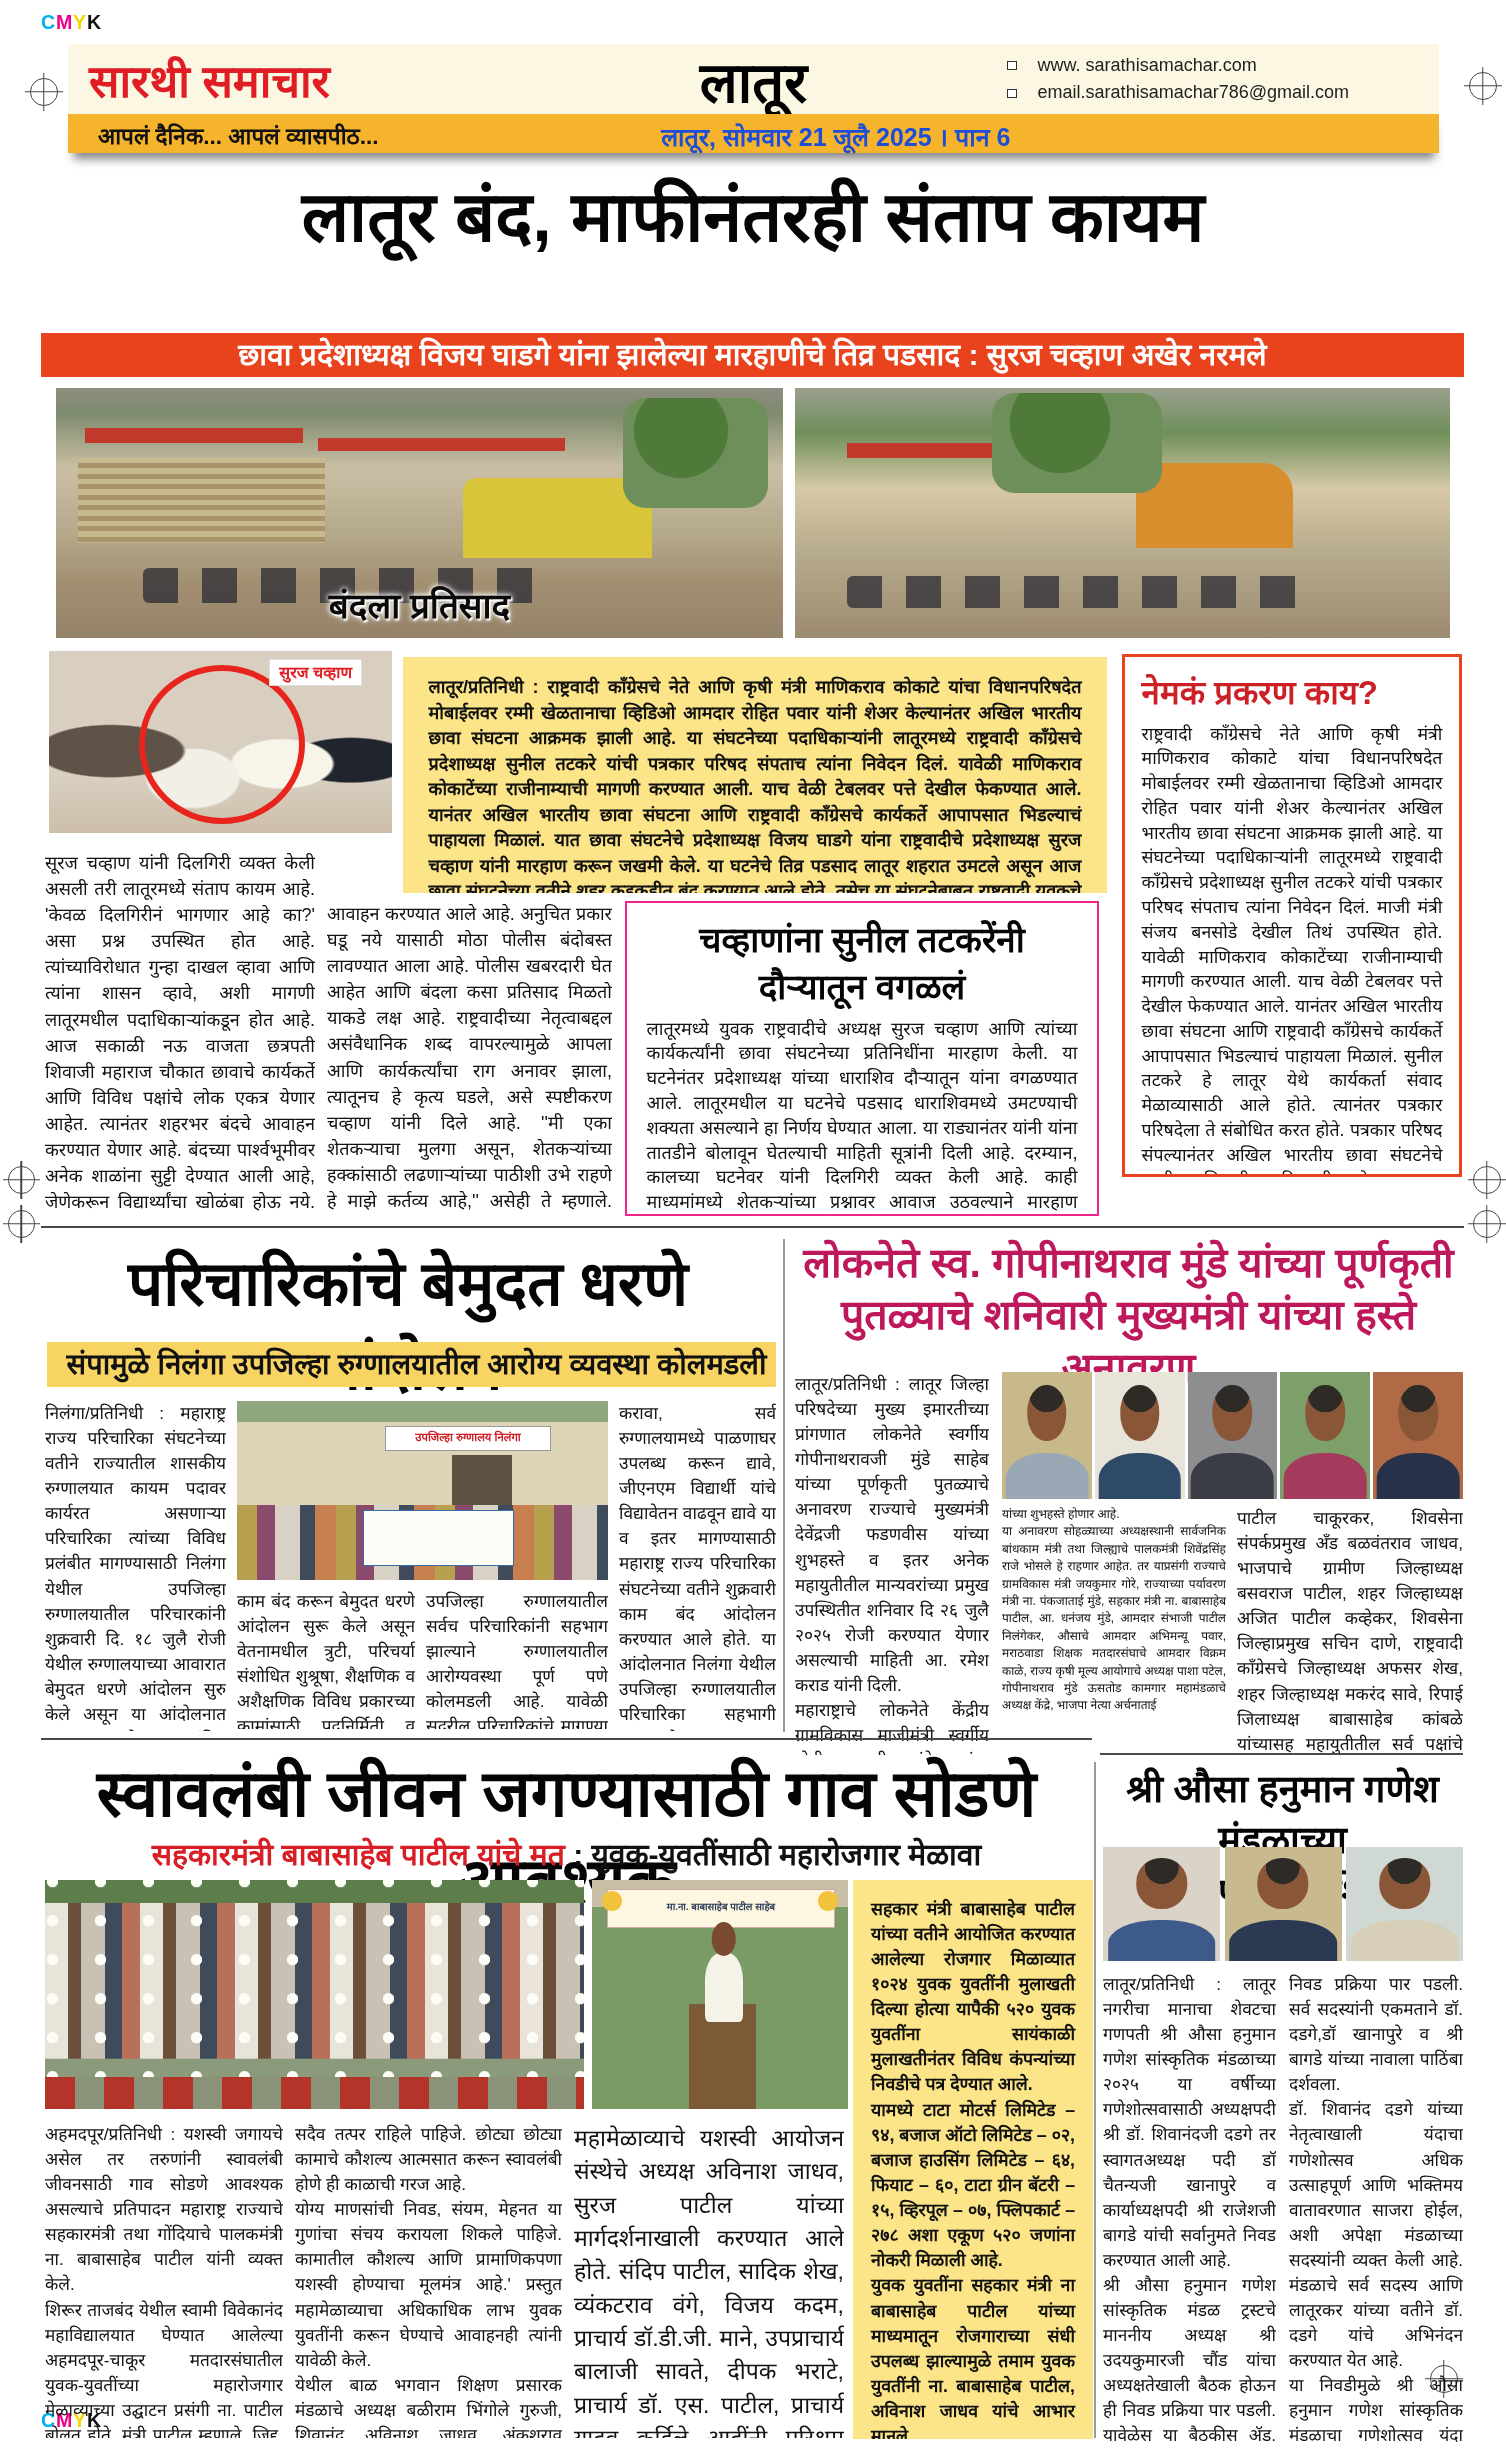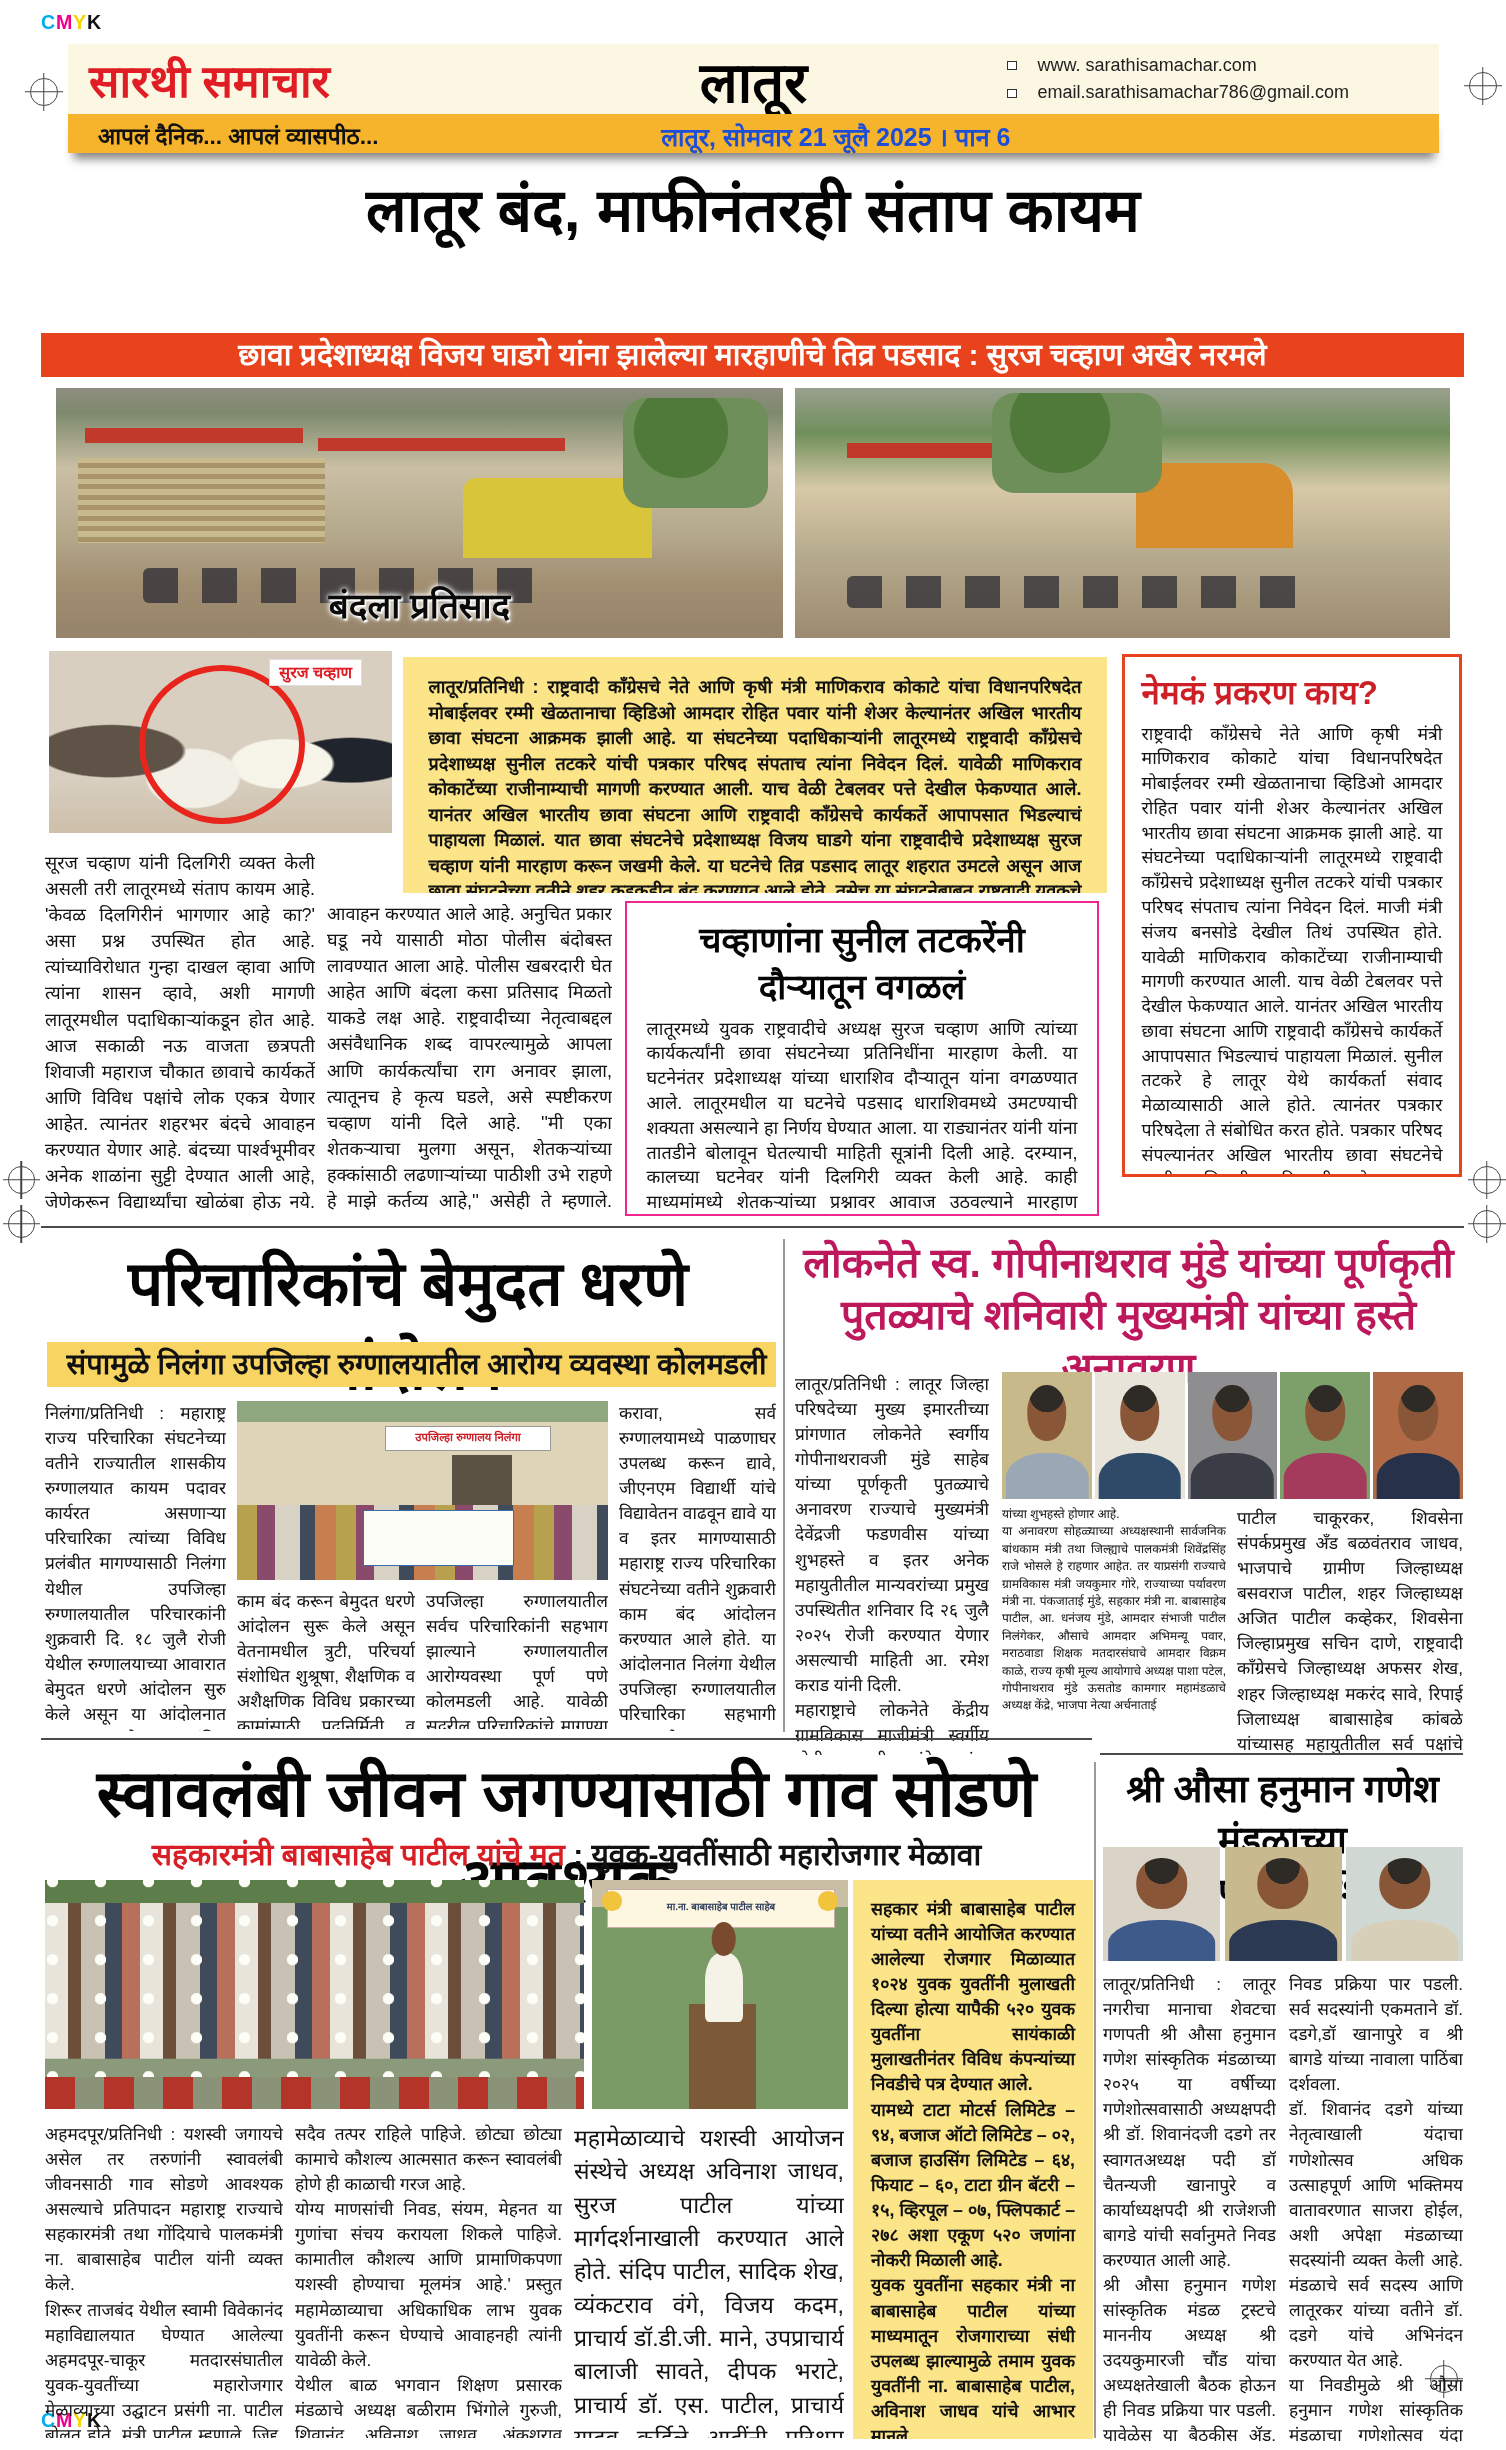--- a/index.html
+++ b/index.html
@@ -18,21 +18,21 @@
   .paper-name{font-size:45px;font-weight:800;color:#e01d25;padding-left:21px;white-space:nowrap;}
   .edition{font-size:56px;font-weight:800;color:#000;position:absolute;left:50%;transform:translateX(-50%);}
   .contacts{position:absolute;right:90px;top:7.5px;font-size:18px;color:#222;line-height:1.55;}
   .contacts .row{display:flex;align-items:center;gap:21px;}
   .sq{display:inline-block;width:7.5px;height:7.5px;border:1.5px solid #333;background:#fff;}
   .amberbar{left:68px;top:114px;width:1371px;height:39px;background:#f6b42c;
             box-shadow:0 10.5px 9px -4.5px rgba(50,50,50,.6);}
   .tagline{position:absolute;left:30px;top:6px;font-size:22.6px;font-weight:700;color:#111;}
   .dateline{position:absolute;left:56%;top:4.5px;transform:translateX(-50%);font-size:25px;font-weight:800;color:#1d4ed8;white-space:nowrap;}
   
-  .main-headline{left:30px;top:167px;width:1446px;text-align:center;font-size:60px;font-weight:800;line-height:1.45;color:#050505;}
+  .main-headline{left:30px;top:167px;width:1446px;text-align:center;font-size:70px;font-weight:800;line-height:1.45;color:#050505;}
   .subhead-band{left:41px;top:333px;width:1423px;height:44px;background:#e8431d;color:#fff;
                 font-size:30px;font-weight:700;text-align:center;line-height:44px;}
   .photo{background:#cfc8b8;overflow:hidden;}
   .photo-caption{position:absolute;left:0;right:0;bottom:10.5px;text-align:center;font-size:35px;font-weight:800;color:#0a0a0a;
                  text-shadow:0 0 4.5px #fff,0 0 7.5px #fff,1.5px 1.5px 1.5px #fff;}
   .street1{left:56px;top:388px;width:727px;height:250px;background:
       linear-gradient(180deg,#8f8d80 0%,#7d8a6d 10%,#cabfa5 32%,#b5a98c 58%,#a28f72 78%,#95836a 100%);}
   .street2{left:795px;top:388px;width:655px;height:250px;background:
       linear-gradient(180deg,#9aa08e 0%,#6f8f5a 18%,#d7c9a7 40%,#b5a98c 68%,#9c8a6f 100%);}
   .awning{position:absolute;background:#c0392b;}

